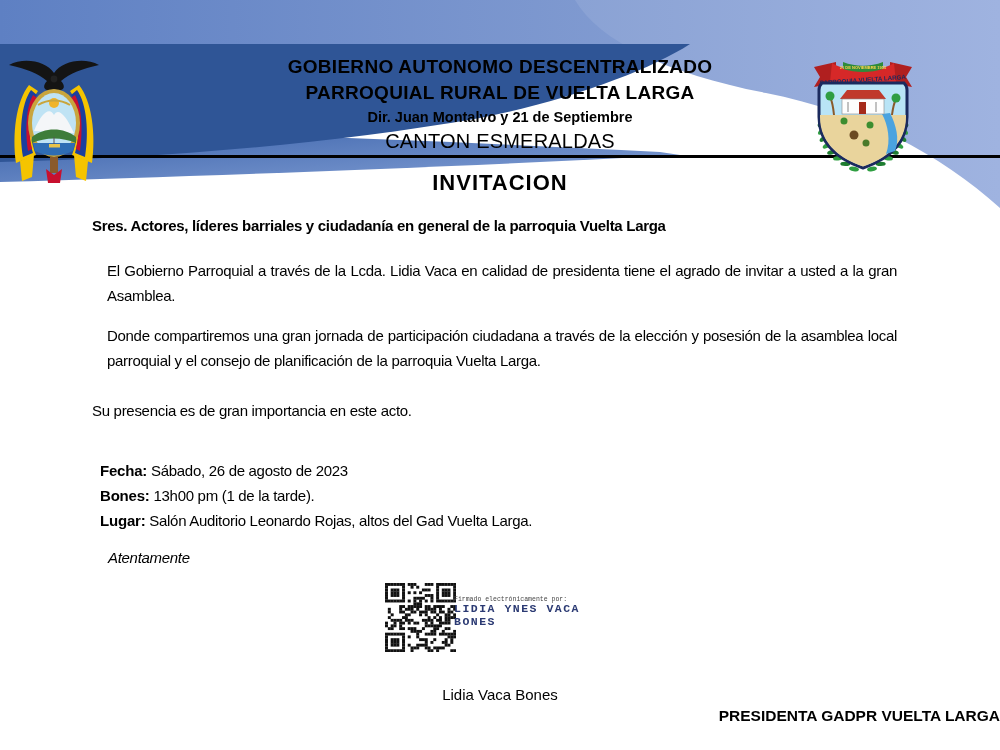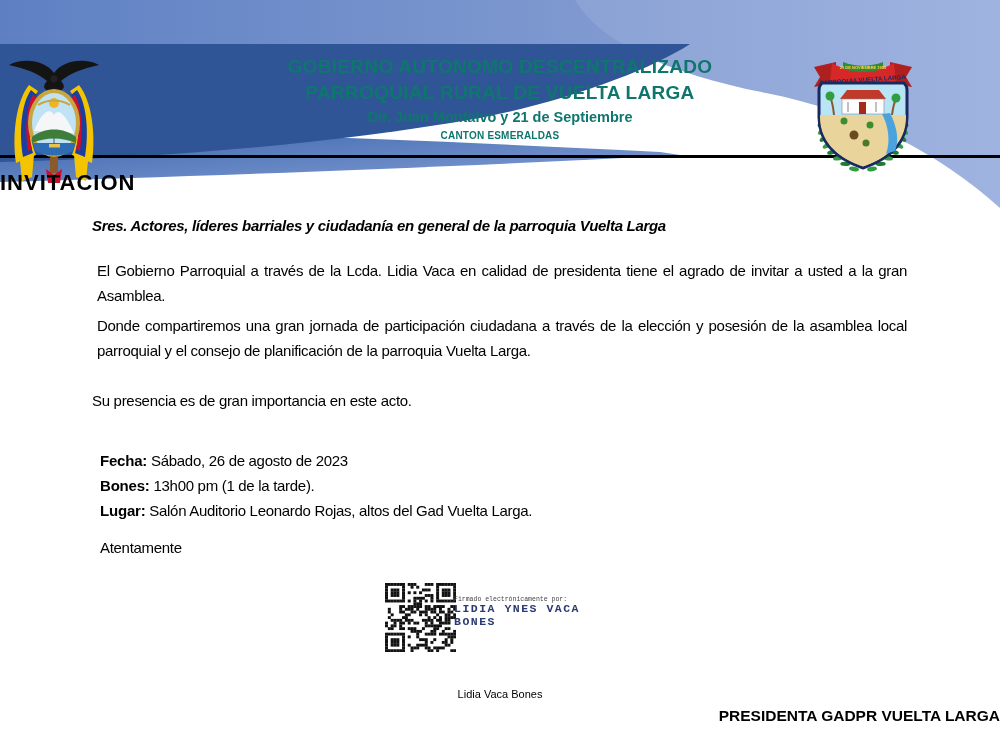--- a/index.html
+++ b/index.html
@@ -3,52 +3,52 @@
 <meta charset="utf-8">
 <style>
   html,body{margin:0;padding:0;background:#e9e9e9;}
   .page{
     position:relative;width:1000px;height:750px;margin:0 auto;
     background:#ffffff;overflow:hidden;
     font-family:"Liberation Sans",sans-serif;color:#000;
   }
   
   .hdr-svg{position:absolute;left:0;top:0;}
-  .hdr-text{position:absolute;left:0;width:1000px;text-align:center;color:#0f766e;}
+  .hdr-text{position:absolute;left:0;width:1000px;text-align:center;color:#000000;}
   .hdr-l1{top:56px;font-size:19px;font-weight:bold;letter-spacing:.3px;}
   .hdr-l2{top:82px;font-size:19px;font-weight:bold;letter-spacing:.3px;text-align:center;}
   .hdr-l3{top:109px;font-size:14.5px;font-weight:bold;}
-  .hdr-l4{top:130px;font-size:10px;font-weight:bold;letter-spacing:.2px;}
+  .hdr-l4{top:130px;font-size:20px;font-weight:normal;letter-spacing:.2px;}
   .emblem{position:absolute;}
   .doc-title{
-    position:absolute;top:170px;left:0;width:1000px;
+    position:absolute;top:170px;left:0;width:1000px;text-align:center;
     font-size:22px;font-weight:bold;letter-spacing:1px;
   }
   
   .body-block{
     position:absolute;left:92px;right:88px;top:213px;
     font-size:15px;line-height:25px;letter-spacing:-.3px;
   }
-  .salutation{font-weight:bold;margin:0 0 20px 0;font-style:italic;}
-  .para{margin:5px;text-align:justify;}
+  .salutation{font-weight:bold;margin:0 0 20px 0;}
+  .para{margin:15px;text-align:justify;}
   .importance{margin:25px 0 16px 0;}
   .details{margin:35px 0 0 8px;}
   .details b{letter-spacing:-.2px;}
-  .closing{margin:12px 0 0 8px;}
+  .closing{margin:12px 0 0 16px;font-style:italic;}
   
   .qr{position:absolute;left:385px;top:583px;}
   .stamp{position:absolute;left:454px;top:596px;line-height:normal;}
   .stamp-label{font-size:6.5px;color:#444;font-family:"Liberation Mono",monospace;letter-spacing:0;}
   .stamp-name{
     font-family:"Liberation Mono",monospace;font-weight:bold;
     font-size:11.5px;line-height:12.5px;color:#2b3a73;letter-spacing:1.5px;white-space:pre-line;
   }
   
   .footer{position:absolute;left:0;top:684px;width:1000px;text-align:center;line-height:21px;}
-  .footer-name{font-size:11px;}
+  .footer-name{font-size:15px;}
   .footer-role{font-size:15.5px;font-weight:bold;text-align:right;}
 </style>
 </head>
 <body>
 
 <div class="page">
 
   <svg class="hdr-svg" width="1000" height="212" viewBox="0 0 1000 212">
     <defs>
       <linearGradient id="gTop" x1="0" y1="0" x2="1" y2="0">

